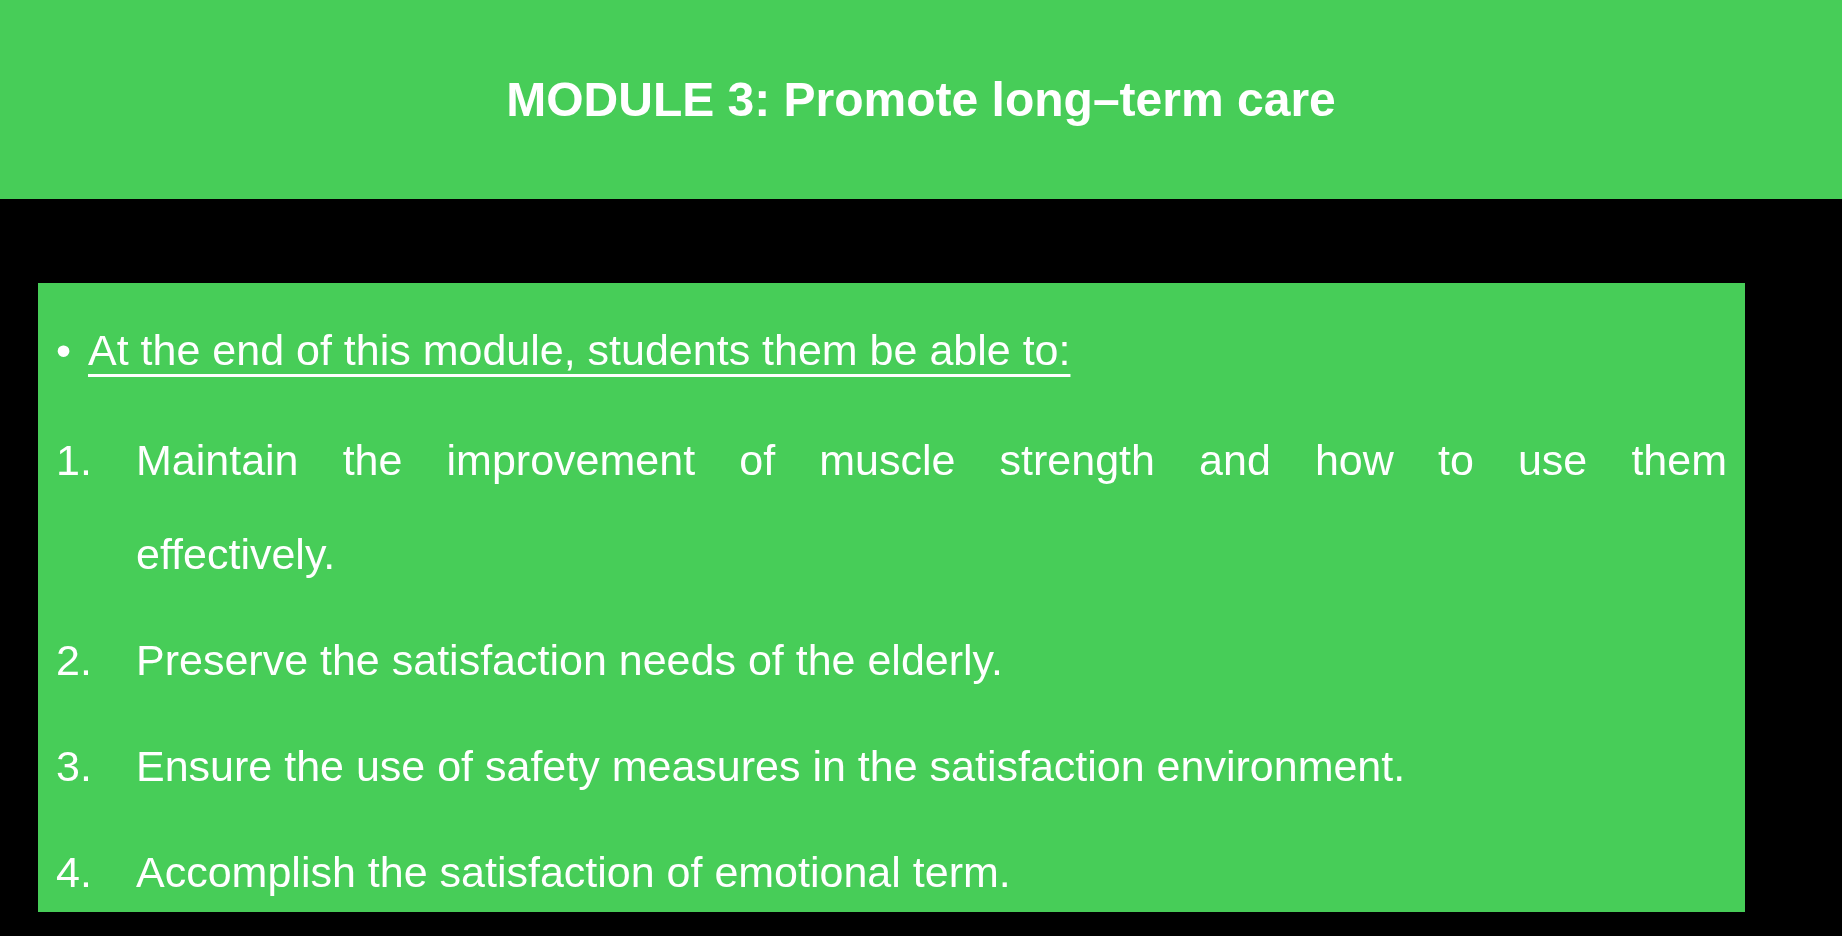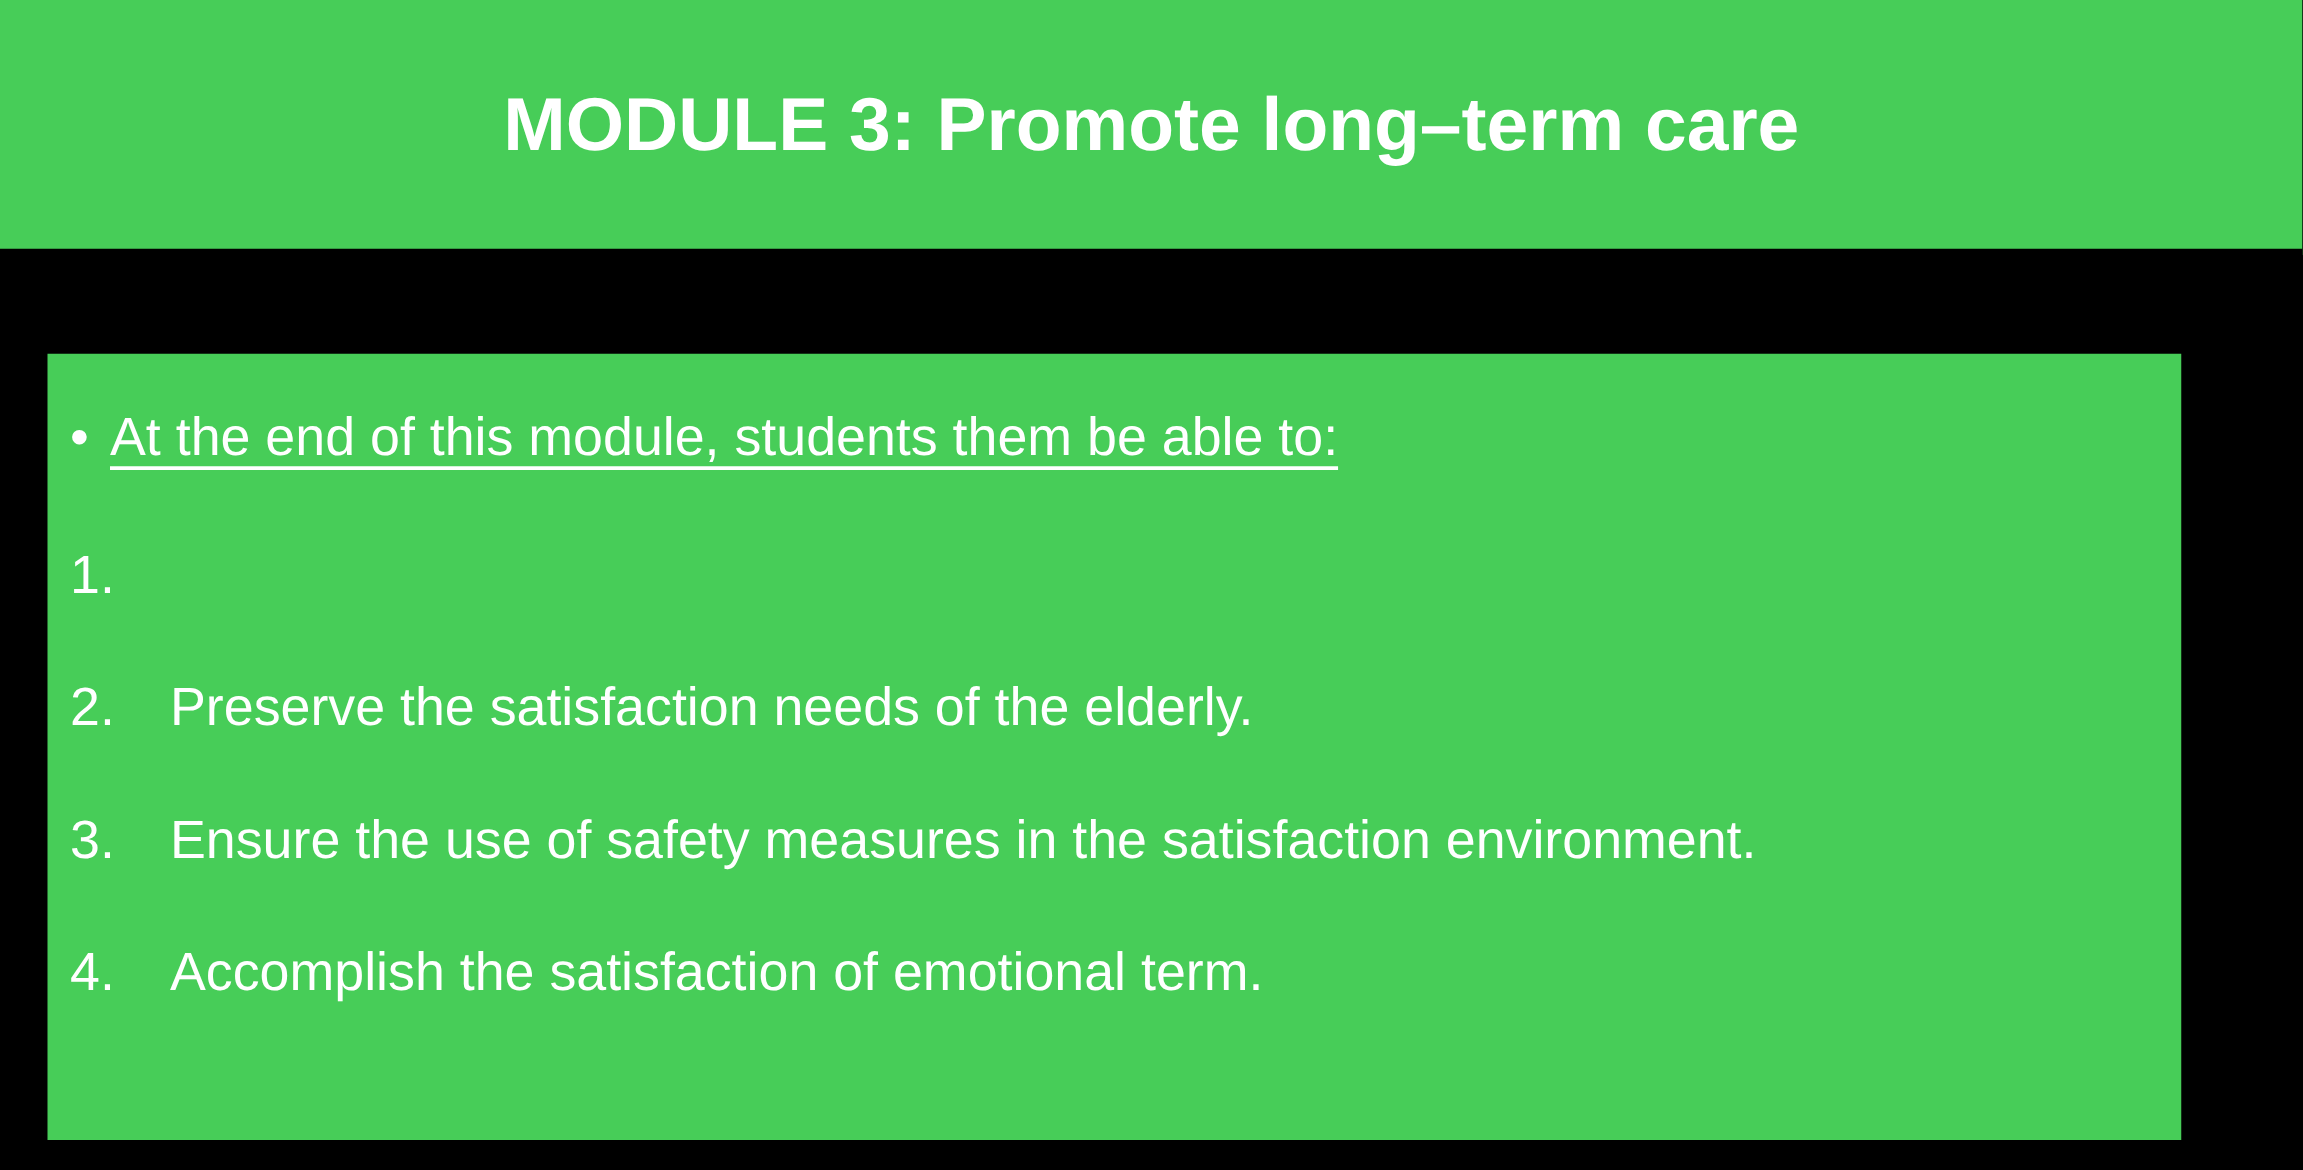--- a/index.html
+++ b/index.html
@@ -22,21 +22,21 @@
     left: 0;
     width: 1842px;
     height: 199px;
     background: var(--green, #47CD58);
     display: flex;
     align-items: center;
     justify-content: center;
   }
   .banner h1 {
     margin: 0;
-    font-size: 60px;
+    font-size: 48px;
     font-weight: bold;
     letter-spacing: 0px;
     color: var(--text, #ffffff);
     white-space: nowrap;
   }
   .panel {
     position: absolute;
     left: 38px;
     top: 283px;
     width: 1707px;
@@ -93,20 +93,22 @@
   <section class="panel">
 
     <div class="intro">
       <span class="bullet">•</span>
       <span class="intro-text">At the end of this module, students them be able to:</span>
     </div>
 
     <div class="item">
       <span class="num">1.</span>
       <span class="txt">
+        <span class="line justified">Maintain the improvement of muscle strength and how to use them</span>
+        <span class="line">effectively.</span>
       </span>
     </div>
 
     <div class="item">
       <span class="num">2.</span>
       <span class="txt">
         <span class="line">Preserve the satisfaction needs of the elderly.</span>
       </span>
     </div>
 

